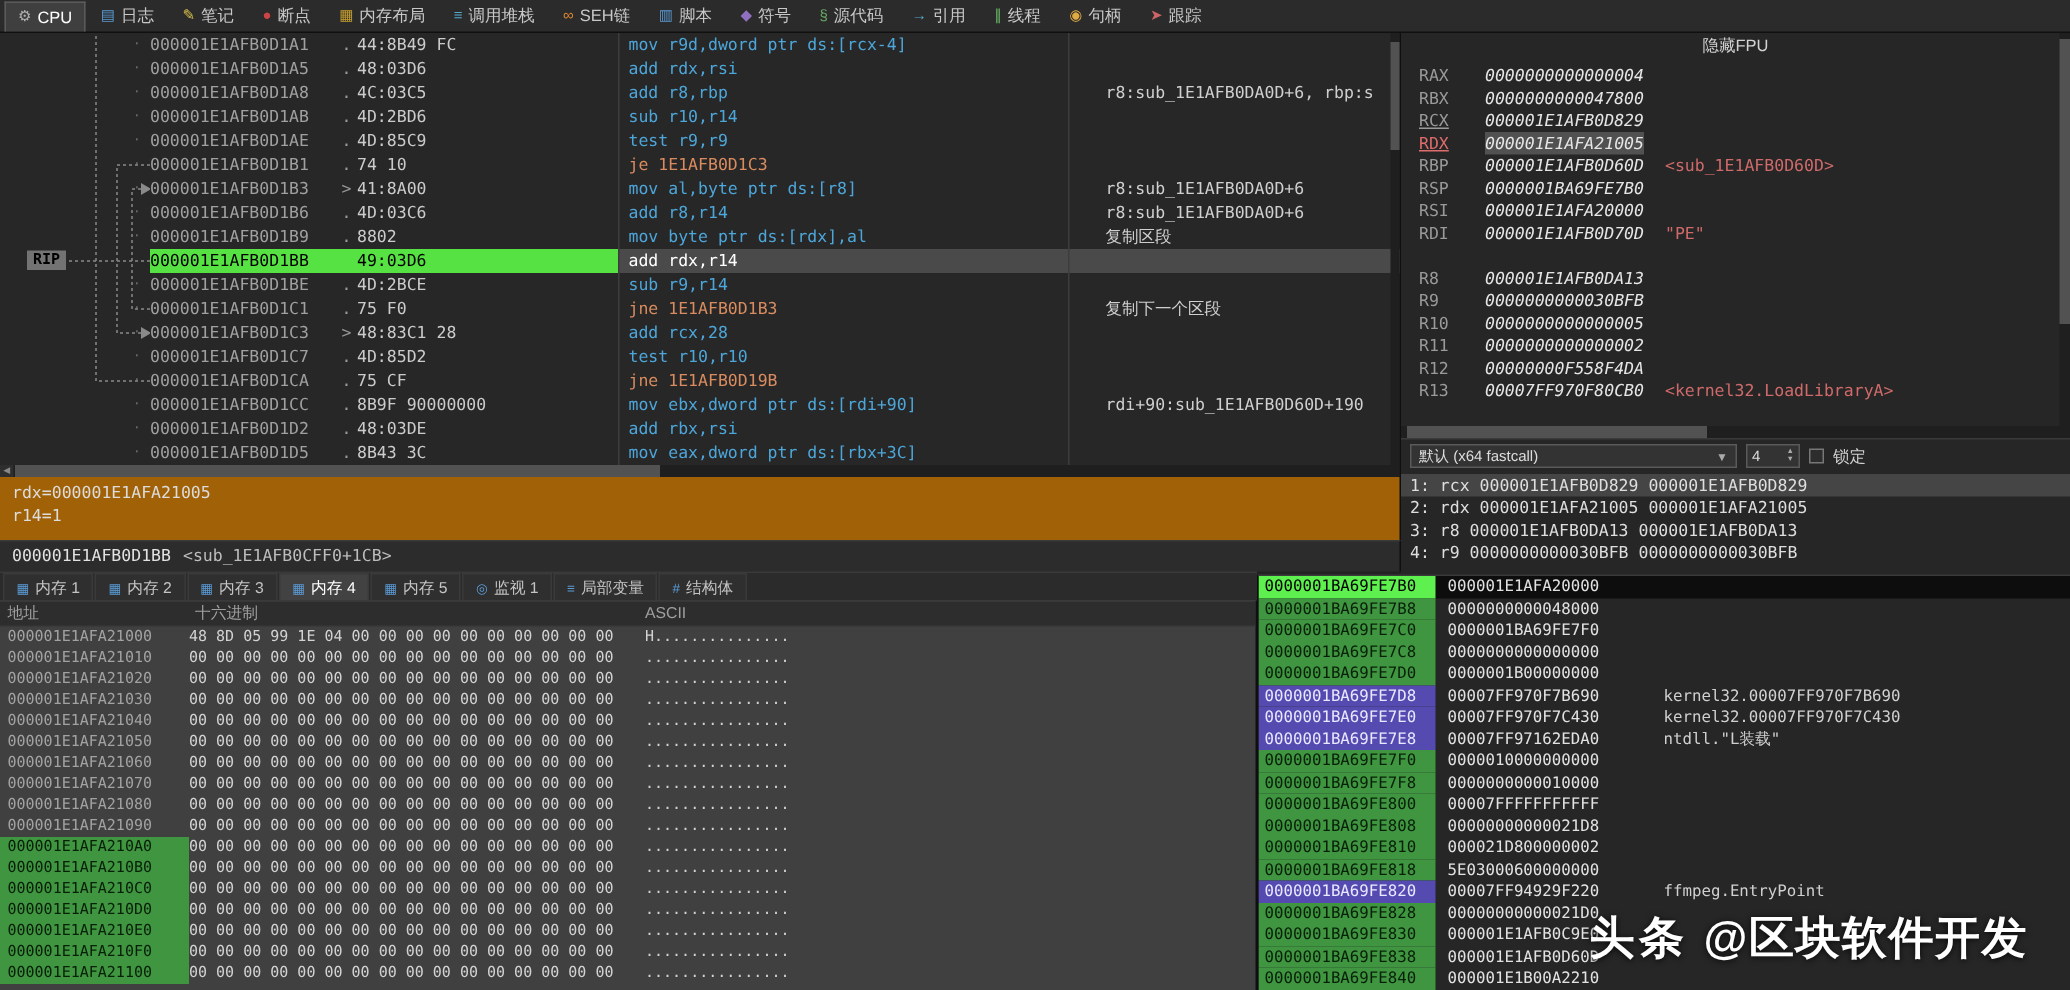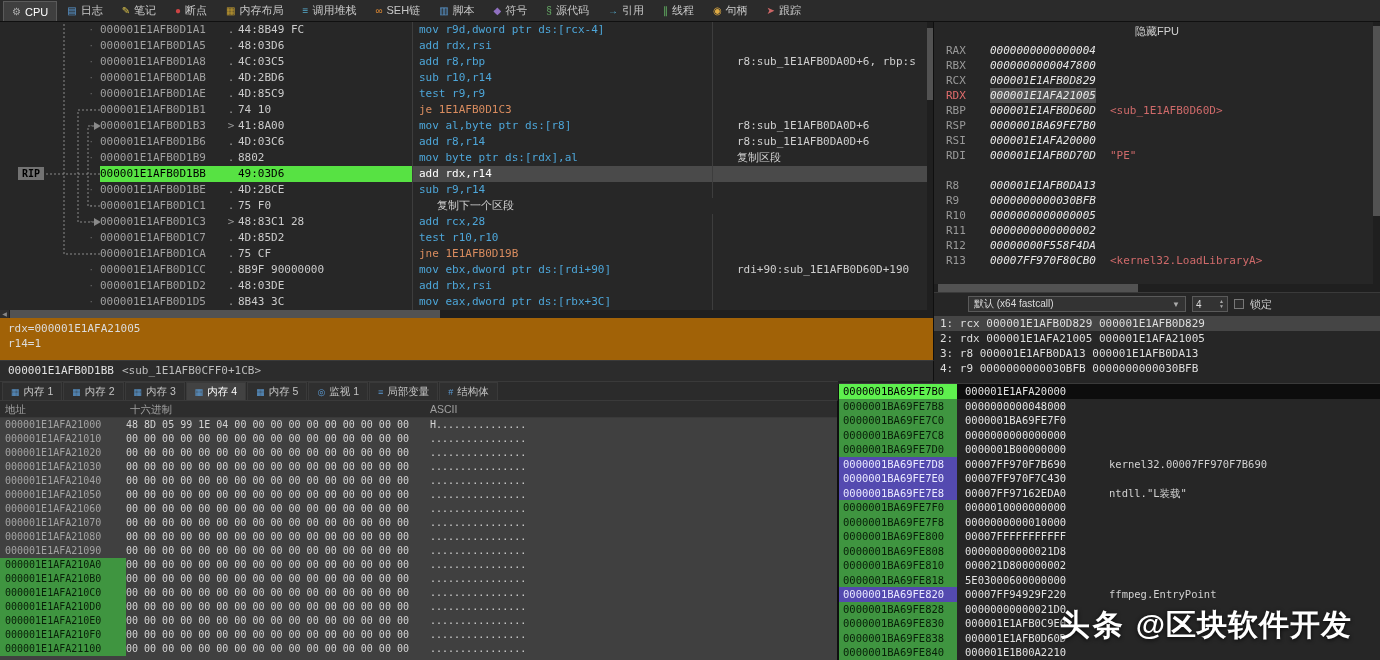--- a/index.html
+++ b/index.html
@@ -50,35 +50,35 @@
   .statusline .sym{color:#bdbdbd;margin-left:8px;}
 
   
   .regpanel{position:absolute;left:934px;top:22px;width:446px;height:262px;background:#262626;box-sizing:border-box;overflow:hidden;}
   .regtitle{height:19px;line-height:19px;text-align:center;color:#d2d2d2;font-size:11px;}
   #reg-rows{position:absolute;left:12px;top:21px;right:18px;}
   .rrow{display:flex;height:15px;line-height:15px;font:11px/15px "DejaVu Sans Mono",monospace;white-space:pre;}
   .rspacer{height:15px;}
   .rn{width:44px;flex:none;color:#9a9a9a;}
   .rn.mod{color:#e06c6c;}
-  .rn.und{}
+  .rn.und{text-decoration:underline;}
   .rv{color:#e6e6e6;font-style:italic;}
   .rv.vsel{background:#515151;}
   .rc{margin-left:14px;color:#cf6a6a;}
   .rvscroll{position:absolute;right:0;top:0;width:7px;height:262px;background:#1f1f1f;}
   .rvscroll .thumb{position:absolute;left:0;top:4px;width:7px;height:190px;background:#525252;}
   .rhscroll{position:absolute;left:934px;top:284px;width:446px;height:8px;background:#1f1f1f;}
   .rhscroll .thumb{position:absolute;left:4px;top:0;width:200px;height:8px;background:#525252;}
 
   
   .args{position:absolute;left:934px;top:292px;width:446px;height:91px;background:#262626;
     border-top:1px solid #3a3a3a;box-sizing:border-box;}
   .argshead{display:flex;align-items:center;gap:6px;height:22px;padding:2px 6px;box-sizing:border-box;}
   .combo{display:flex;justify-content:space-between;align-items:center;width:218px;height:16px;
-    background:#333;border:1px solid #5a5a5a;color:#ddd;font-size:10px;padding:0 5px;box-sizing:border-box;margin-left:28px;}
+    background:#333;border:1px solid #5a5a5a;color:#ddd;font-size:10px;padding:0 5px;box-sizing:border-box;}
   .combo .arr{color:#aaa;font-size:8px;}
   .countbox{display:flex;align-items:center;justify-content:space-between;width:36px;height:16px;
     background:#333;border:1px solid #5a5a5a;color:#ddd;font-size:10px;padding:0 3px;box-sizing:border-box;}
   .spincol{display:flex;flex-direction:column;font-size:5px;line-height:5px;color:#aaa;}
   .chk{width:10px;height:10px;border:1px solid #777;background:#2d2d2d;box-sizing:border-box;}
   .locklbl{color:#cfcfcf;font-size:11px;}
   #arg-rows{margin-top:1px;}
   .arow{height:15px;line-height:15px;font:11px/15px "DejaVu Sans Mono",monospace;color:#dedede;padding-left:6px;white-space:pre;}
   .arow.sel{background:#454545;}
 
@@ -199,21 +199,21 @@
         <div class="drow"><span class="dgut">·</span><span class="daddr">000001E1AFB0D1A5</span><span class="dmark">.</span><span class="dbytes">48:03D6</span><span class="dinstr nrm">add rdx,rsi</span><span class="dcomment"></span></div>
         <div class="drow"><span class="dgut">·</span><span class="daddr">000001E1AFB0D1A8</span><span class="dmark">.</span><span class="dbytes">4C:03C5</span><span class="dinstr nrm">add r8,rbp</span><span class="dcomment">r8:sub_1E1AFB0DA0D+6, rbp:s</span></div>
         <div class="drow"><span class="dgut">·</span><span class="daddr">000001E1AFB0D1AB</span><span class="dmark">.</span><span class="dbytes">4D:2BD6</span><span class="dinstr nrm">sub r10,r14</span><span class="dcomment"></span></div>
         <div class="drow"><span class="dgut">·</span><span class="daddr">000001E1AFB0D1AE</span><span class="dmark">.</span><span class="dbytes">4D:85C9</span><span class="dinstr nrm">test r9,r9</span><span class="dcomment"></span></div>
         <div class="drow"><span class="dgut">·</span><span class="daddr">000001E1AFB0D1B1</span><span class="dmark">.</span><span class="dbytes">74 10</span><span class="dinstr jmp">je 1E1AFB0D1C3</span><span class="dcomment"></span></div>
         <div class="drow"><span class="dgut">·</span><span class="daddr">000001E1AFB0D1B3</span><span class="dmark">&gt;</span><span class="dbytes">41:8A00</span><span class="dinstr nrm">mov al,byte ptr ds:[r8]</span><span class="dcomment">r8:sub_1E1AFB0DA0D+6</span></div>
         <div class="drow"><span class="dgut">·</span><span class="daddr">000001E1AFB0D1B6</span><span class="dmark">.</span><span class="dbytes">4D:03C6</span><span class="dinstr nrm">add r8,r14</span><span class="dcomment">r8:sub_1E1AFB0DA0D+6</span></div>
         <div class="drow"><span class="dgut">·</span><span class="daddr">000001E1AFB0D1B9</span><span class="dmark">.</span><span class="dbytes">8802</span><span class="dinstr nrm">mov byte ptr ds:[rdx],al</span><span class="dcomment">复制区段</span></div>
         <div class="drow riprow"><span class="dgut"></span><span class="daddr gq">000001E1AFB0D1BB</span><span class="dmark gq"></span><span class="dbytes gq">49:03D6</span><span class="dinstr nrm sq">add rdx,r14</span><span class="dcomment sq"></span></div>
         <div class="drow"><span class="dgut">·</span><span class="daddr">000001E1AFB0D1BE</span><span class="dmark">.</span><span class="dbytes">4D:2BCE</span><span class="dinstr nrm">sub r9,r14</span><span class="dcomment"></span></div>
-        <div class="drow"><span class="dgut">·</span><span class="daddr">000001E1AFB0D1C1</span><span class="dmark">.</span><span class="dbytes">75 F0</span><span class="dcomment">复制下一个区段</span></div>
+        <div class="drow"><span class="dgut">·</span><span class="daddr">000001E1AFB0D1C1</span><span class="dmark">.</span><span class="dbytes">75 F0</span><span class="dinstr jmp">jne 1E1AFB0D1B3</span><span class="dcomment">复制下一个区段</span></div>
         <div class="drow"><span class="dgut">·</span><span class="daddr">000001E1AFB0D1C3</span><span class="dmark">&gt;</span><span class="dbytes">48:83C1 28</span><span class="dinstr nrm">add rcx,28</span><span class="dcomment"></span></div>
         <div class="drow"><span class="dgut">·</span><span class="daddr">000001E1AFB0D1C7</span><span class="dmark">.</span><span class="dbytes">4D:85D2</span><span class="dinstr nrm">test r10,r10</span><span class="dcomment"></span></div>
         <div class="drow"><span class="dgut">·</span><span class="daddr">000001E1AFB0D1CA</span><span class="dmark">.</span><span class="dbytes">75 CF</span><span class="dinstr jmp">jne 1E1AFB0D19B</span><span class="dcomment"></span></div>
         <div class="drow"><span class="dgut">·</span><span class="daddr">000001E1AFB0D1CC</span><span class="dmark">.</span><span class="dbytes">8B9F 90000000</span><span class="dinstr nrm">mov ebx,dword ptr ds:[rdi+90]</span><span class="dcomment">rdi+90:sub_1E1AFB0D60D+190</span></div>
         <div class="drow"><span class="dgut">·</span><span class="daddr">000001E1AFB0D1D2</span><span class="dmark">.</span><span class="dbytes">48:03DE</span><span class="dinstr nrm">add rbx,rsi</span><span class="dcomment"></span></div>
         <div class="drow"><span class="dgut">·</span><span class="daddr">000001E1AFB0D1D5</span><span class="dmark">.</span><span class="dbytes">8B43 3C</span><span class="dinstr nrm">mov eax,dword ptr ds:[rbx+3C]</span><span class="dcomment"></span></div>
       </div>
     <div class="dvscroll">
         <div class="thumb"></div>
       </div>
@@ -344,21 +344,21 @@
   </div>
 
   <div class="stack">
     <div id="stack-rows">
         <div class="srow sel"><span class="saddr csp">0000001BA69FE7B0</span><span class="sval">000001E1AFA20000</span><span class="scom"></span></div>
         <div class="srow"><span class="saddr">0000001BA69FE7B8</span><span class="sval">0000000000048000</span><span class="scom"></span></div>
         <div class="srow"><span class="saddr">0000001BA69FE7C0</span><span class="sval">0000001BA69FE7F0</span><span class="scom"></span></div>
         <div class="srow"><span class="saddr">0000001BA69FE7C8</span><span class="sval">0000000000000000</span><span class="scom"></span></div>
         <div class="srow"><span class="saddr">0000001BA69FE7D0</span><span class="sval">0000001B00000000</span><span class="scom"></span></div>
         <div class="srow"><span class="saddr ret">0000001BA69FE7D8</span><span class="sval">00007FF970F7B690</span><span class="scom">kernel32.00007FF970F7B690</span></div>
-        <div class="srow"><span class="saddr ret">0000001BA69FE7E0</span><span class="sval">00007FF970F7C430</span></div>
+        <div class="srow"><span class="saddr ret">0000001BA69FE7E0</span><span class="sval">00007FF970F7C430</span><span class="scom">kernel32.00007FF970F7C430</span></div>
         <div class="srow"><span class="saddr ret">0000001BA69FE7E8</span><span class="sval">00007FF97162EDA0</span><span class="scom">ntdll."L装载"</span></div>
         <div class="srow"><span class="saddr">0000001BA69FE7F0</span><span class="sval">0000010000000000</span><span class="scom"></span></div>
         <div class="srow"><span class="saddr">0000001BA69FE7F8</span><span class="sval">0000000000010000</span><span class="scom"></span></div>
         <div class="srow"><span class="saddr">0000001BA69FE800</span><span class="sval">00007FFFFFFFFFFF</span><span class="scom"></span></div>
         <div class="srow"><span class="saddr">0000001BA69FE808</span><span class="sval">00000000000021D8</span><span class="scom"></span></div>
         <div class="srow"><span class="saddr">0000001BA69FE810</span><span class="sval">000021D800000002</span><span class="scom"></span></div>
         <div class="srow"><span class="saddr">0000001BA69FE818</span><span class="sval">5E03000600000000</span><span class="scom"></span></div>
         <div class="srow"><span class="saddr ret">0000001BA69FE820</span><span class="sval">00007FF94929F220</span><span class="scom">ffmpeg.EntryPoint</span></div>
         <div class="srow"><span class="saddr">0000001BA69FE828</span><span class="sval">00000000000021D0</span><span class="scom"></span></div>
         <div class="srow"><span class="saddr">0000001BA69FE830</span><span class="sval">000001E1AFB0C9E0</span><span class="scom"></span></div>

